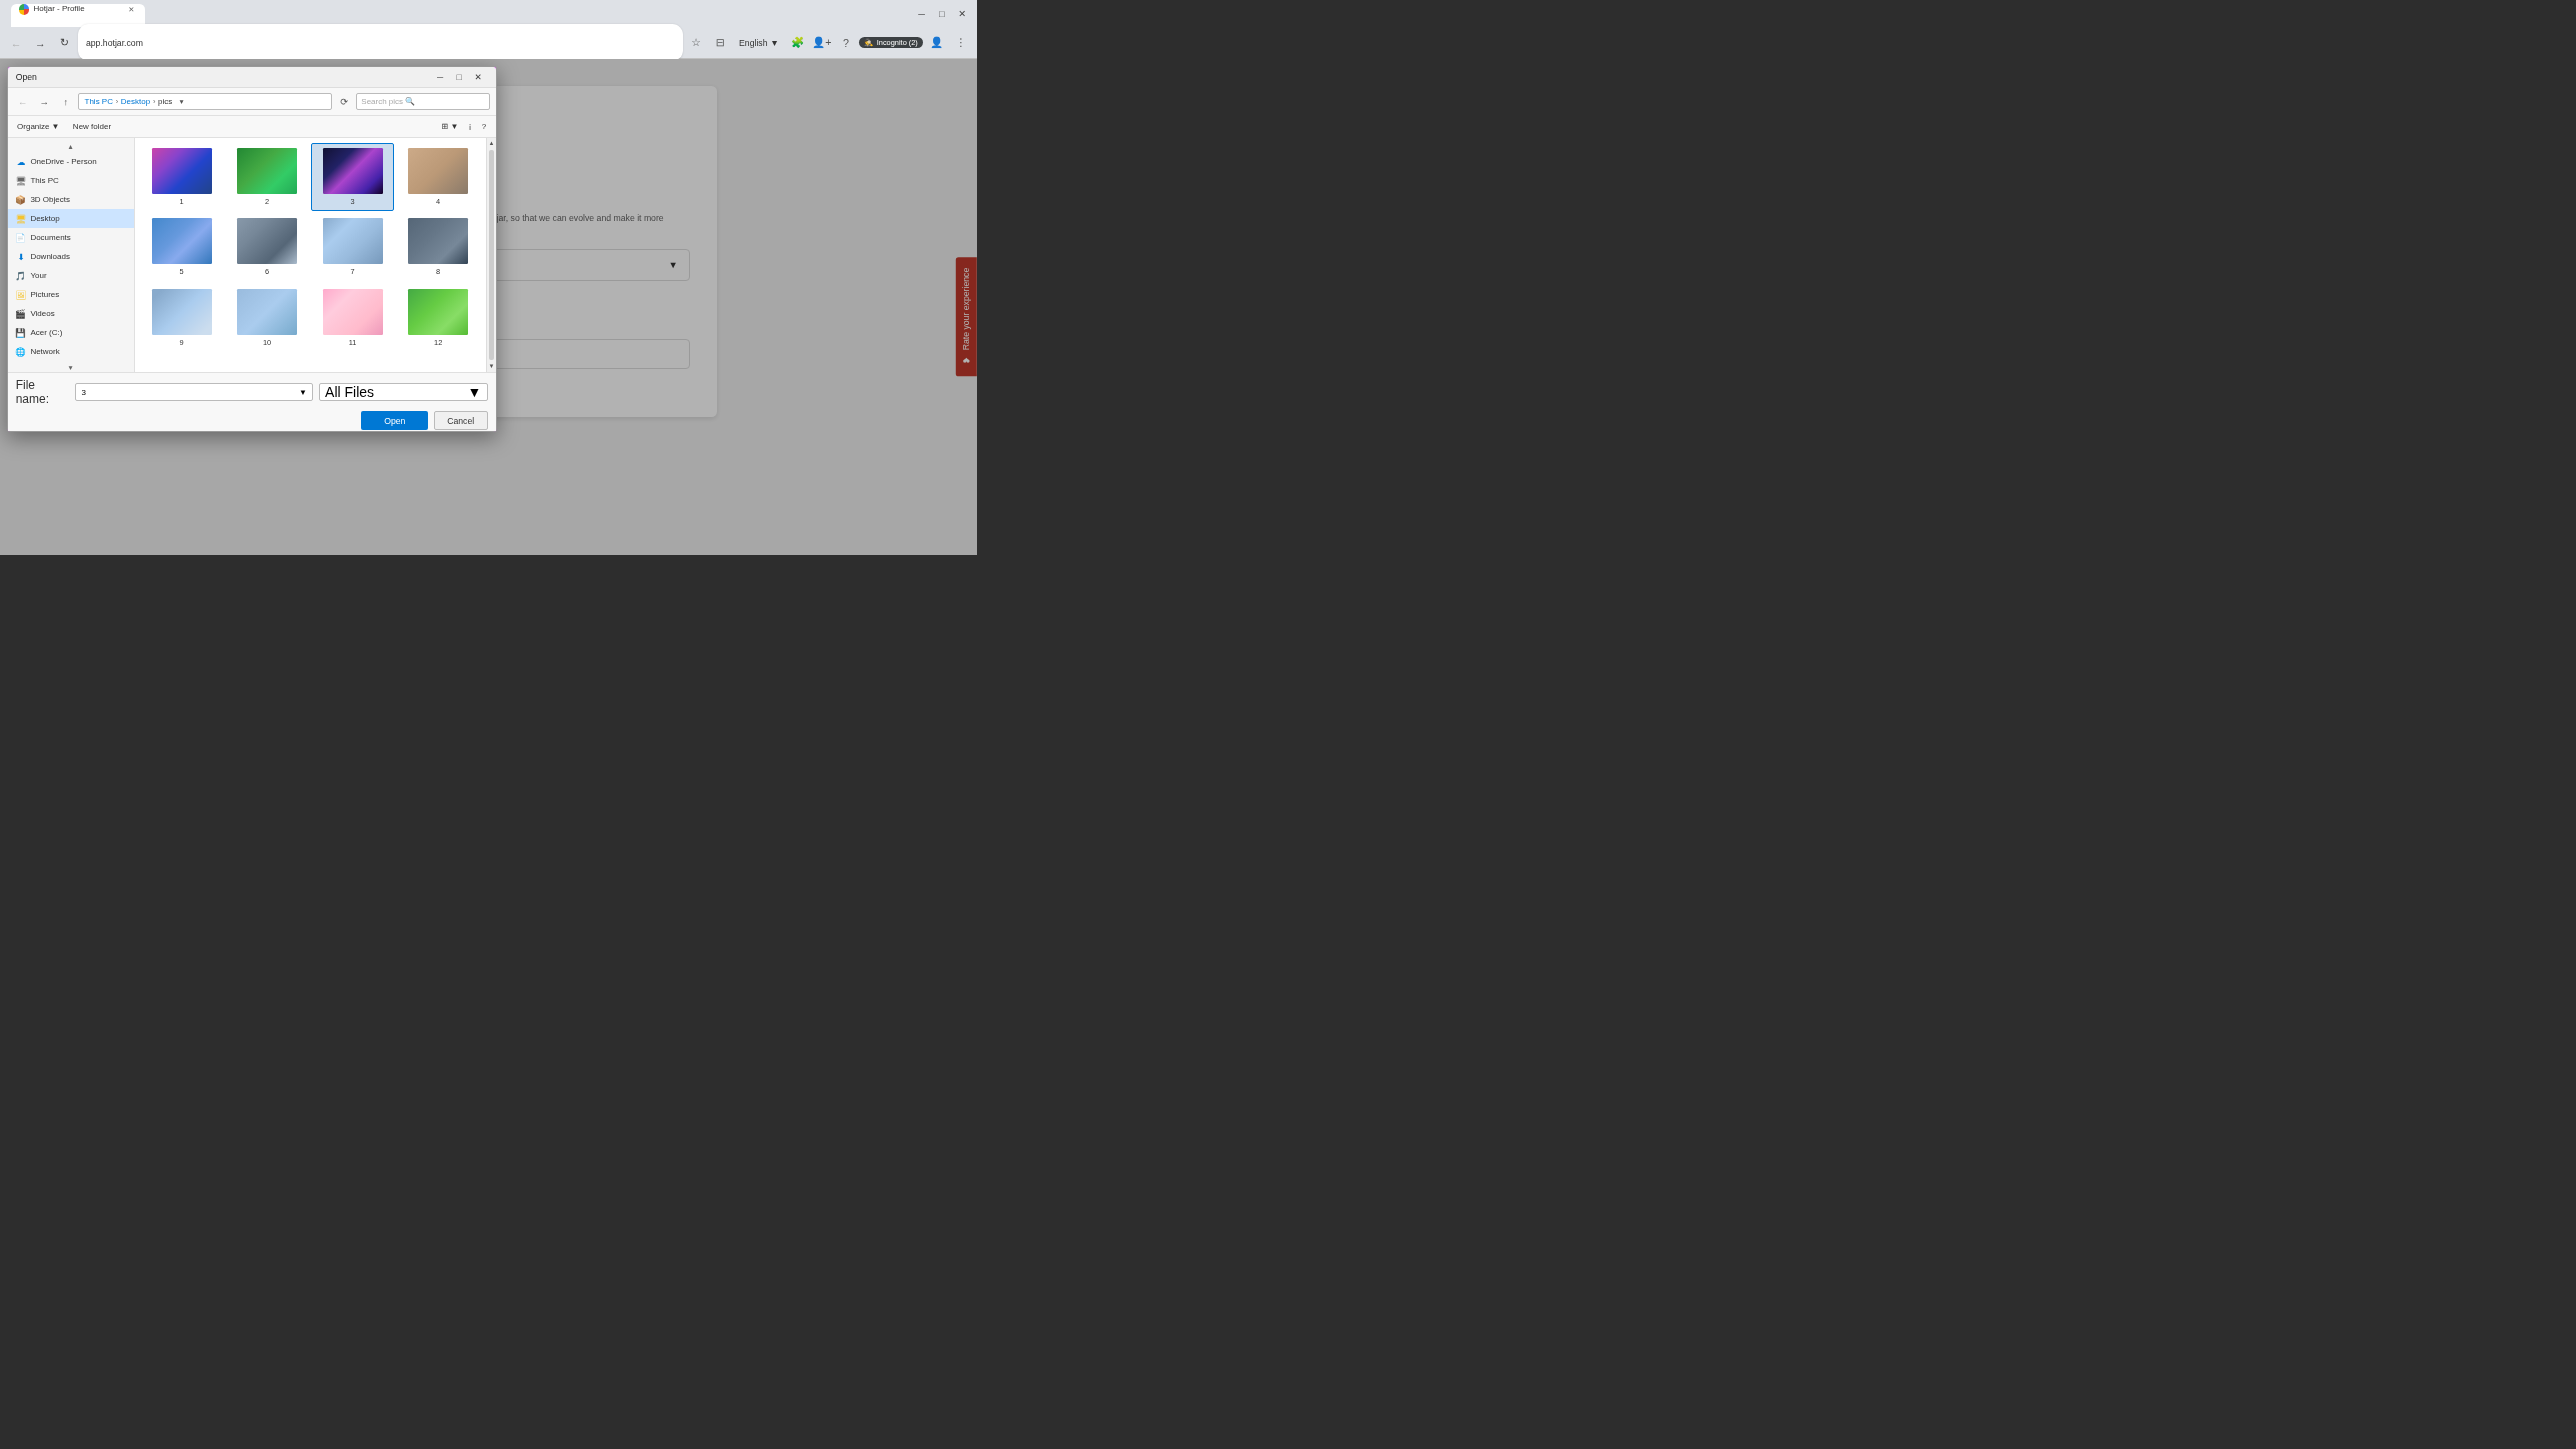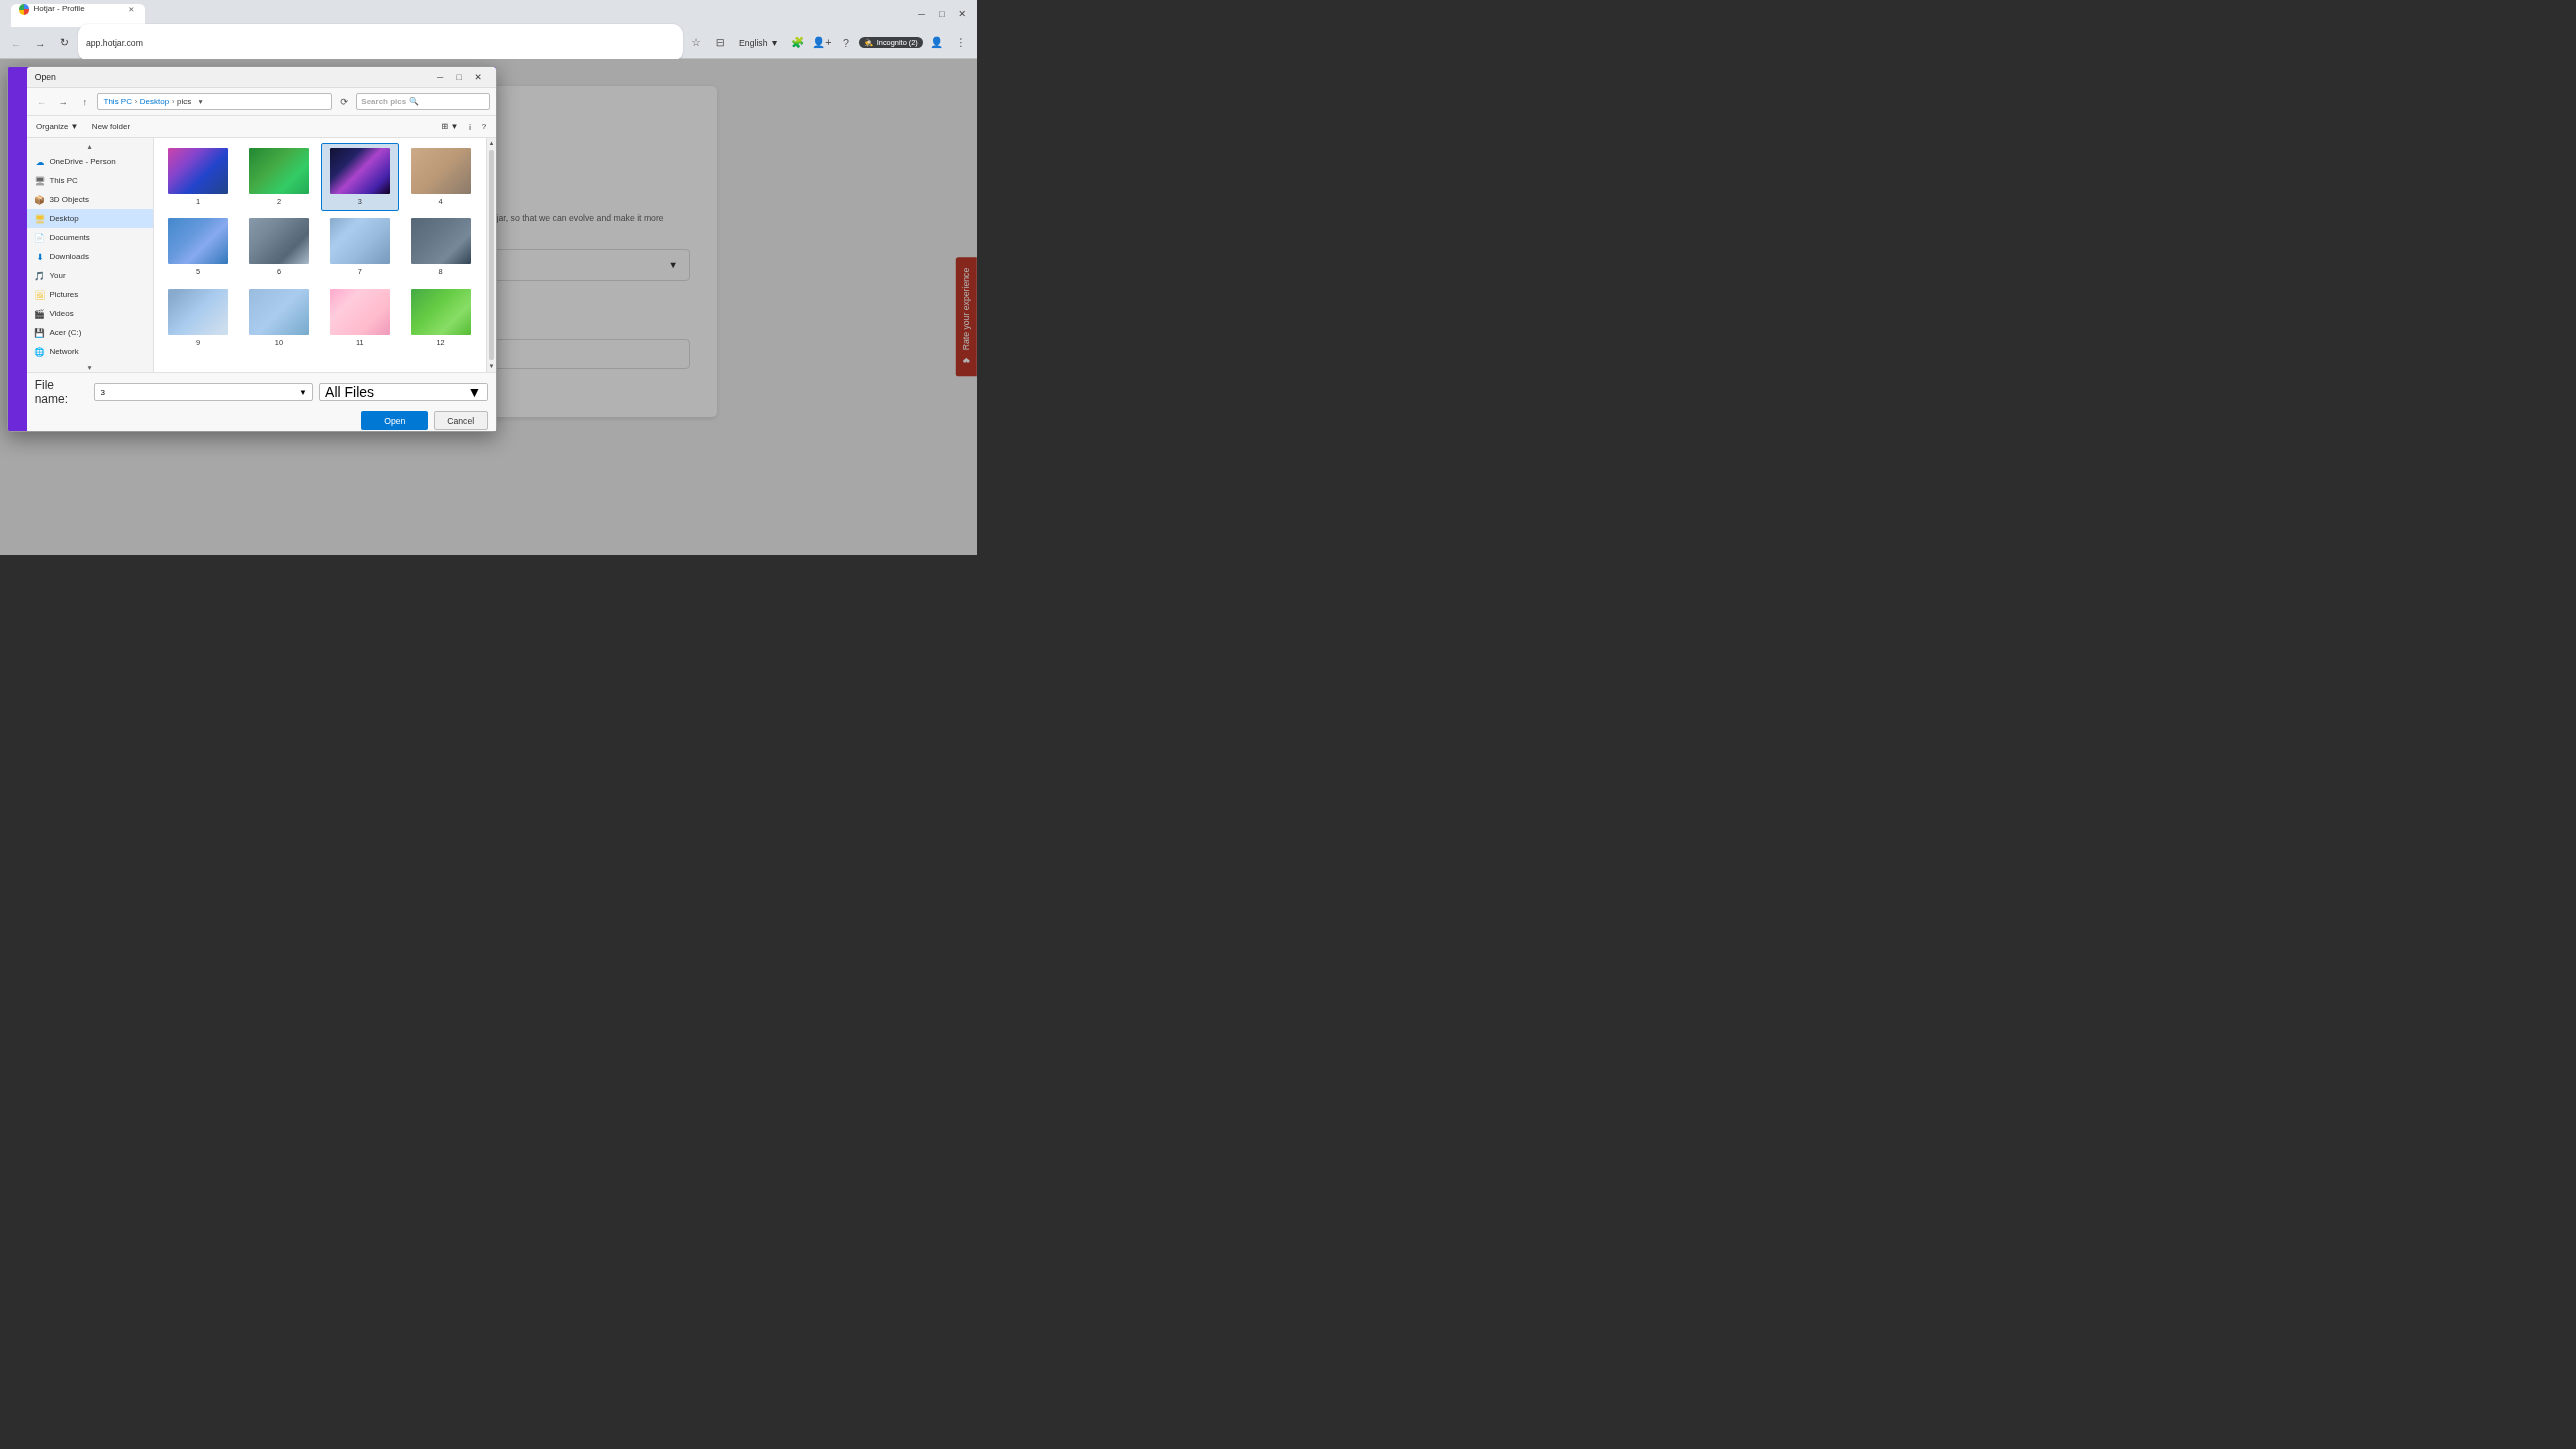--- a/index.html
+++ b/index.html
@@ -315,29 +315,28 @@
       display: flex;
       align-items: flex-start;
       justify-content: flex-start;
       padding: 6.7px;
       z-index: 100;
     }
 
     .dialog {
       width: 490px;
       height: 366px;
-      background: #6d28d9;
+      background: #d946ef;
       border: 0.7px solid #999;
       border-radius: 2.7px;
       display: flex;
       flex-direction: column;
       box-shadow: 0 5.4px 21.5px rgba(0,0,0,0.4);
       font-size: 8.7px;
       position: relative;
-      padding-left: 19px;
     }
 
     
     .dialog-titlebar {
       height: 21.5px;
       background: #f0f0f0;
       border-bottom: 0.7px solid #ddd;
       display: flex;
       align-items: center;
       padding: 0 8px;
@@ -440,21 +439,20 @@
       height: 17.4px;
       border: 0.7px solid #bbb;
       border-radius: 2px;
       display: flex;
       align-items: center;
       padding: 0 4px;
       background: #fff;
       gap: 2.7px;
       font-size: 8px;
       color: #aaa;
-      font-weight: bold;
     }
 
     
     .dialog-body {
       display: flex;
       flex: 1;
       overflow: hidden;
     }
 
     

